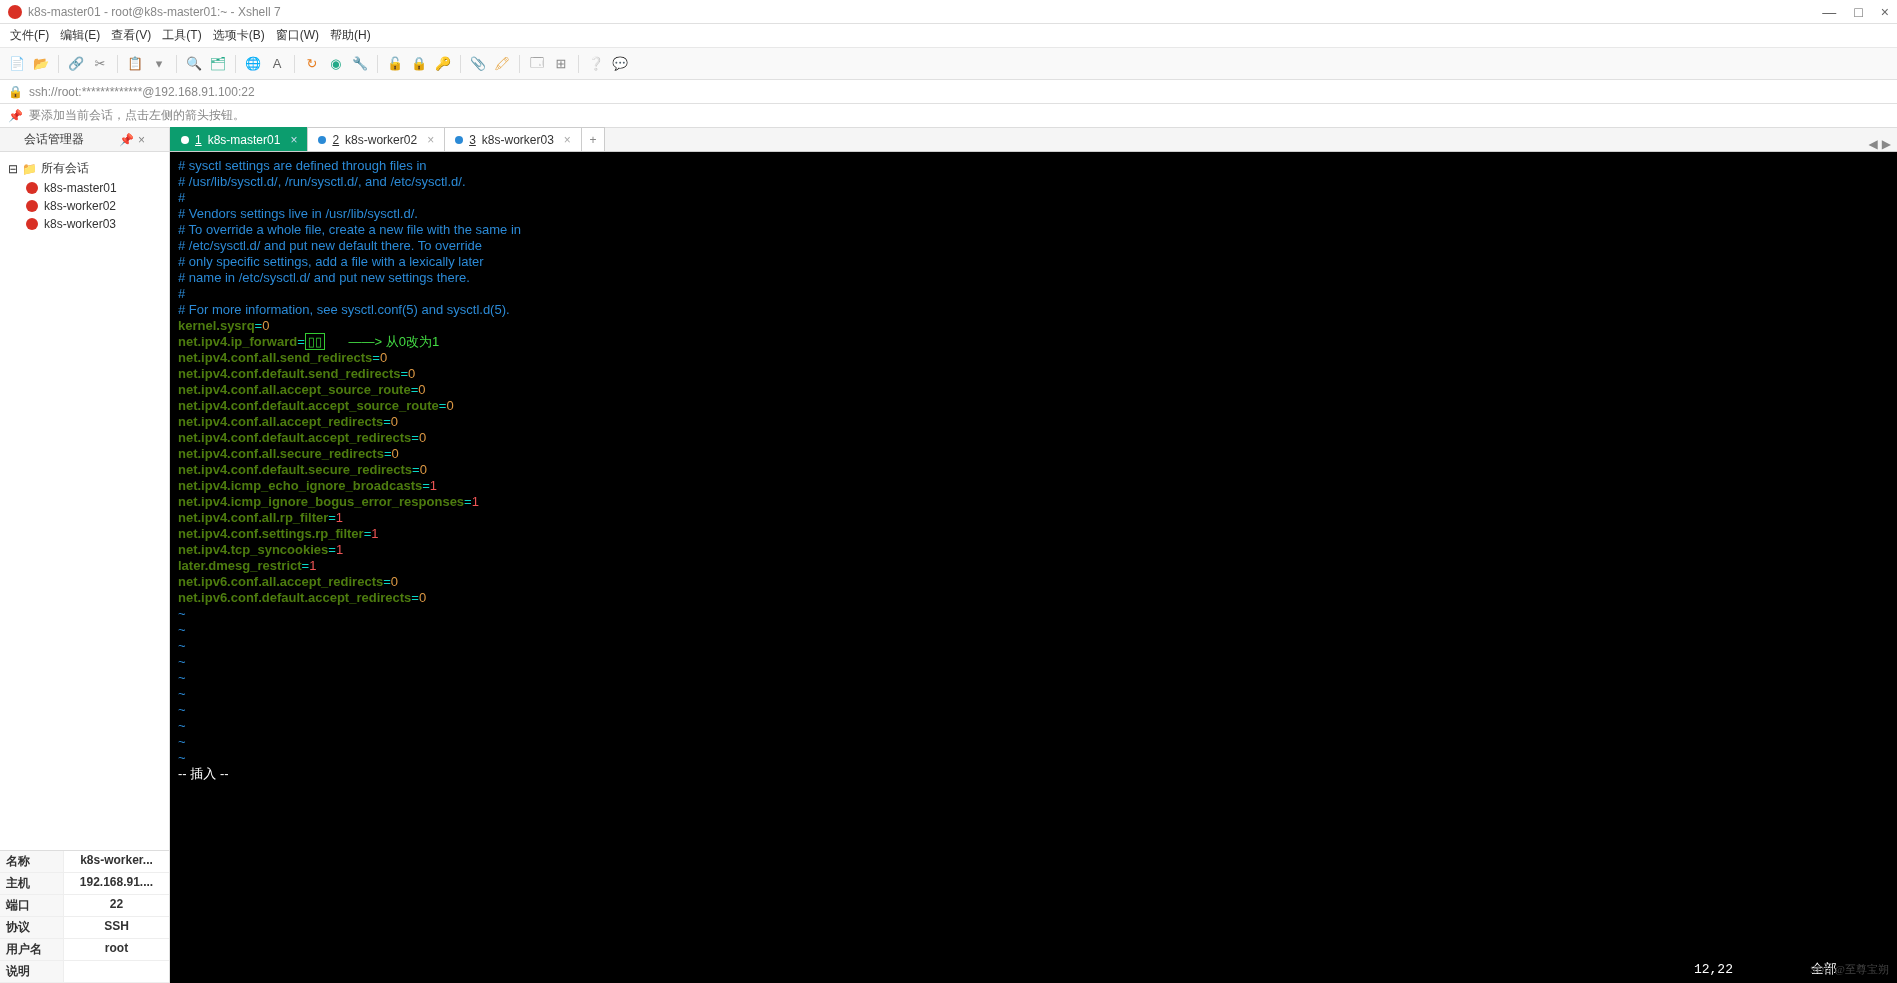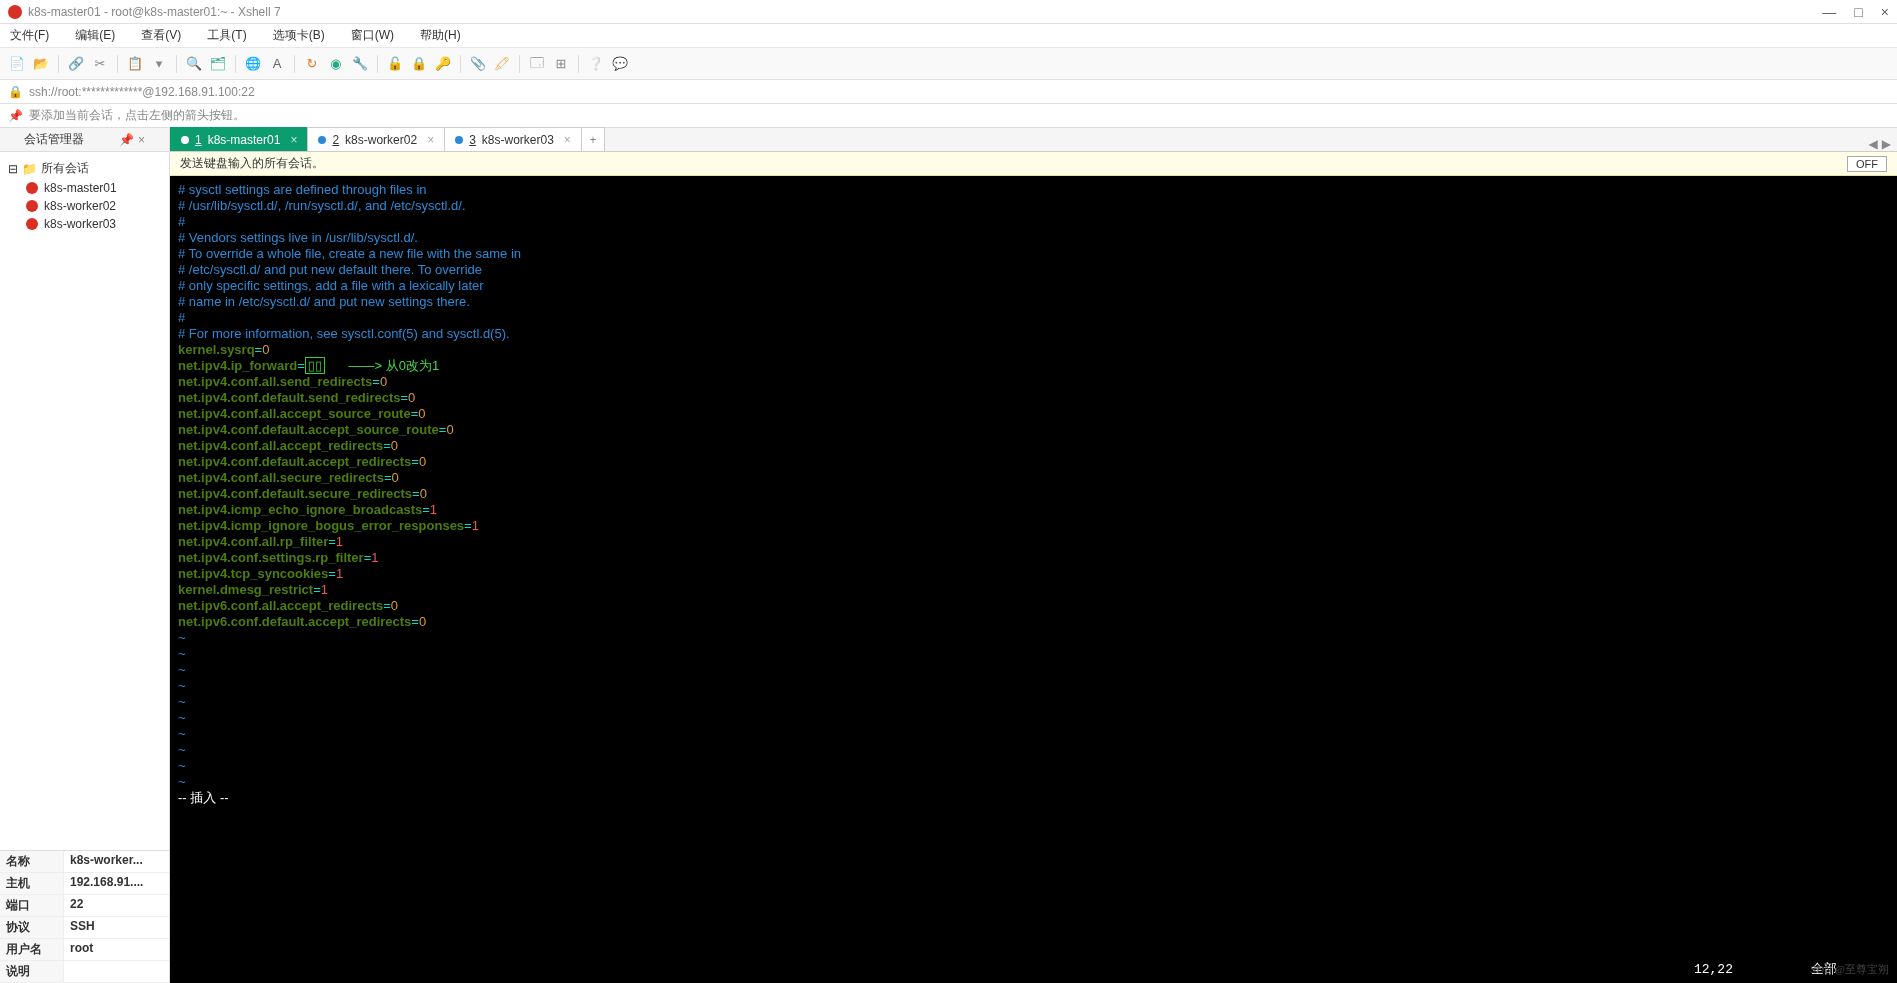--- a/index.html
+++ b/index.html
@@ -1,42 +1,42 @@
 <!DOCTYPE html>
 <html><head>
 <meta charset="utf-8">
 <style>
 * { margin:0; padding:0; box-sizing:border-box; font-family:"Microsoft YaHei","Segoe UI",sans-serif; }
 body { background:#f0f0f0; font-size:12px; color:#333; overflow:hidden; }
 .titlebar { height:24px; background:#fff; display:flex; align-items:center; padding:0 8px; border-bottom:1px solid #e0e0e0;}
 .titlebar .app-icon{width:14px;height:14px;border-radius:50%;background:#d93025;margin-right:6px;display:inline-block;}
 .titlebar .title{color:#888;font-size:12px;}
 .titlebar .win-controls{margin-left:auto;display:flex;gap:18px;color:#666;font-size:14px;}
-.menubar{height:24px;background:#fff;display:flex;align-items:center;padding:0 10px;gap:26px;font-size:12px;border-bottom:1px solid #e8e8e8;}
+.menubar{height:24px;background:#fff;display:flex;align-items:center;padding:0 10px;gap:11px;font-size:12px;border-bottom:1px solid #e8e8e8;}
 .menubar span{cursor:default;}
 .toolbar{height:32px;background:#f9f9f9;display:flex;align-items:center;padding:0 8px;gap:6px;border-bottom:1px solid #e0e0e0;}
 .toolbar .sep{width:1px;height:18px;background:#ddd;margin:0 2px;}
 .toolbar .btn{width:18px;height:18px;display:flex;align-items:center;justify-content:center;cursor:pointer;font-size:13px;}
 .addressbar{height:24px;background:#fff;display:flex;align-items:center;padding:0 8px;border-bottom:1px solid #e0e0e0;color:#888;}
 .addressbar .lock{color:#e6a23c;margin-right:6px;}
 .infobar{height:24px;background:#fff;display:flex;align-items:center;padding:0 8px;border-bottom:1px solid #ddd;color:#888;}
 .infobar .flag{color:#d93025;margin-right:6px;}
 .main{display:flex;height:calc(100vh - 128px);}
 .sidebar{width:170px;background:#fff;border-right:1px solid #ddd;display:flex;flex-direction:column;}
 .sidebar-header{height:24px;display:flex;align-items:center;padding:0 24px;border-bottom:1px solid #ddd;background:#f5f5f5;font-size:12px;}
 .sidebar-header .close{margin-left:auto;display:flex;gap:4px;color:#888;cursor:pointer;}
 .session-tree{flex:1;padding:6px 4px;overflow:auto;}
 .tree-root{display:flex;align-items:center;gap:4px;padding:2px 4px;}
 .tree-root .folder{color:#f4b400;}
 .tree-item{display:flex;align-items:center;gap:6px;padding:2px 4px 2px 22px;cursor:pointer;}
 .tree-item .dot{width:12px;height:12px;border-radius:50%;background:#d93025;display:inline-block;}
 .props{border-top:1px solid #ddd;}
 .props-row{display:flex;border-bottom:1px solid #eee;font-size:12px;font-weight:bold;}
 .props-row .k{width:64px;padding:2px 6px;background:#f7f7f7;border-right:1px solid #eee;}
-.props-row .v{flex:1;padding:2px 6px;white-space:nowrap;overflow:hidden;text-overflow:ellipsis;}
+.props-row .v{flex:1;padding:2px 6px;white-space:nowrap;overflow:hidden;text-overflow:ellipsis;text-align:center;}
 .content{flex:1;display:flex;flex-direction:column;min-width:0;}
 .tabs{height:24px;background:#f5f5f5;display:flex;align-items:flex-end;border-bottom:1px solid #ccc;}
 .tab{height:24px;display:flex;align-items:center;gap:6px;padding:0 10px;border:1px solid #ccc;border-bottom:none;background:#fff;margin-right:-1px;cursor:pointer;font-size:12px;}
 .tab.active{background:#0c9d6e;color:#fff;border-color:#0c9d6e;}
 .tab .num{text-decoration:underline;}
 .tab .ind{width:8px;height:8px;border-radius:50%;background:#2b8ad6;display:inline-block;}
 .tab.active .ind{background:#fff;}
 .tab .x{color:#aaa;margin-left:4px;}
 .tab.active .x{color:#cde;}
 .tab.add{width:24px;justify-content:center;color:#888;}
@@ -200,24 +200,20 @@
         <span>k8s-worker03</span>
         <span class="x">×</span>
       </div>
       <div class="tab add">+</div>
       <div class="tab-nav">
         <span>◀</span>
         <span>▶</span>
       </div>
     </div>
 
-    <div class="yellowbar">
-      <span>发送键盘输入的所有会话。</span>
-      <span class="off">OFF</span>
-    </div>
 
     <div class="terminal"><span class="comment"># sysctl settings are defined through files in</span>
 <span class="comment"># /usr/lib/sysctl.d/, /run/sysctl.d/, and /etc/sysctl.d/.</span>
 <span class="comment">#</span>
 <span class="comment"># Vendors settings live in /usr/lib/sysctl.d/.</span>
 <span class="comment"># To override a whole file, create a new file with the same in</span>
 <span class="comment"># /etc/sysctl.d/ and put new default there. To override</span>
 <span class="comment"># only specific settings, add a file with a lexically later</span>
 <span class="comment"># name in /etc/sysctl.d/ and put new settings there.</span>
 <span class="comment">#</span>
@@ -230,21 +226,21 @@
 <span class="key">net.ipv4.conf.default.accept_source_route</span><span class="eq">=</span><span class="v0">0</span>
 <span class="key">net.ipv4.conf.all.accept_redirects</span><span class="eq">=</span><span class="v0">0</span>
 <span class="key">net.ipv4.conf.default.accept_redirects</span><span class="eq">=</span><span class="v0">0</span>
 <span class="key">net.ipv4.conf.all.secure_redirects</span><span class="eq">=</span><span class="v0">0</span>
 <span class="key">net.ipv4.conf.default.secure_redirects</span><span class="eq">=</span><span class="v0">0</span>
 <span class="key">net.ipv4.icmp_echo_ignore_broadcasts</span><span class="eq">=</span><span class="v1">1</span>
 <span class="key">net.ipv4.icmp_ignore_bogus_error_responses</span><span class="eq">=</span><span class="v1">1</span>
 <span class="key">net.ipv4.conf.all.rp_filter</span><span class="eq">=</span><span class="v1">1</span>
 <span class="key">net.ipv4.conf.settings.rp_filter</span><span class="eq">=</span><span class="v1">1</span>
 <span class="key">net.ipv4.tcp_syncookies</span><span class="eq">=</span><span class="v1">1</span>
-<span class="key">kernel.dmesg_restrict</span><span class="eq">=</span><span class="v1">1</span>
+<span class="key">later.dmesg_restrict</span><span class="eq">=</span><span class="v1">1</span>
 <span class="key">net.ipv6.conf.all.accept_redirects</span><span class="eq">=</span><span class="v0">0</span>
 <span class="key">net.ipv6.conf.default.accept_redirects</span><span class="eq">=</span><span class="v0">0</span>
 <span class="tilde">~</span>
 <span class="tilde">~</span>
 <span class="tilde">~</span>
 <span class="tilde">~</span>
 <span class="tilde">~</span>
 <span class="tilde">~</span>
 <span class="tilde">~</span>
 <span class="tilde">~</span>

